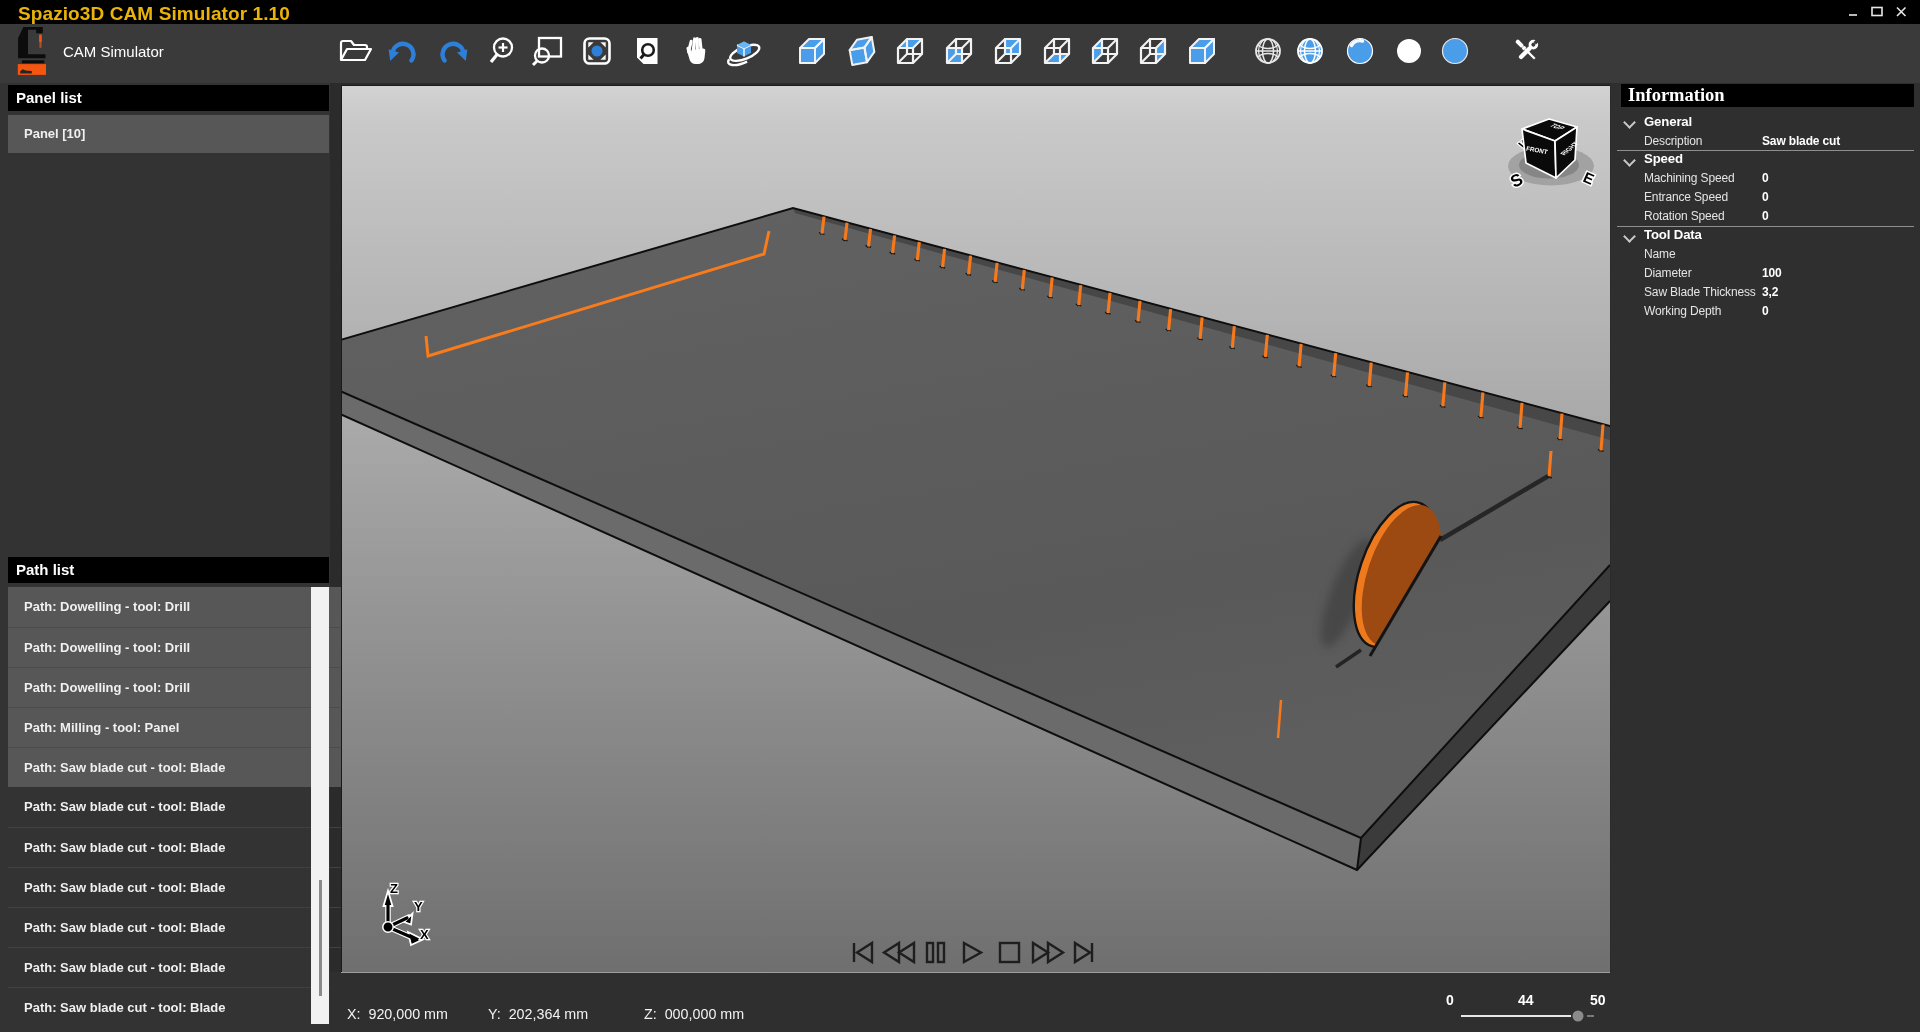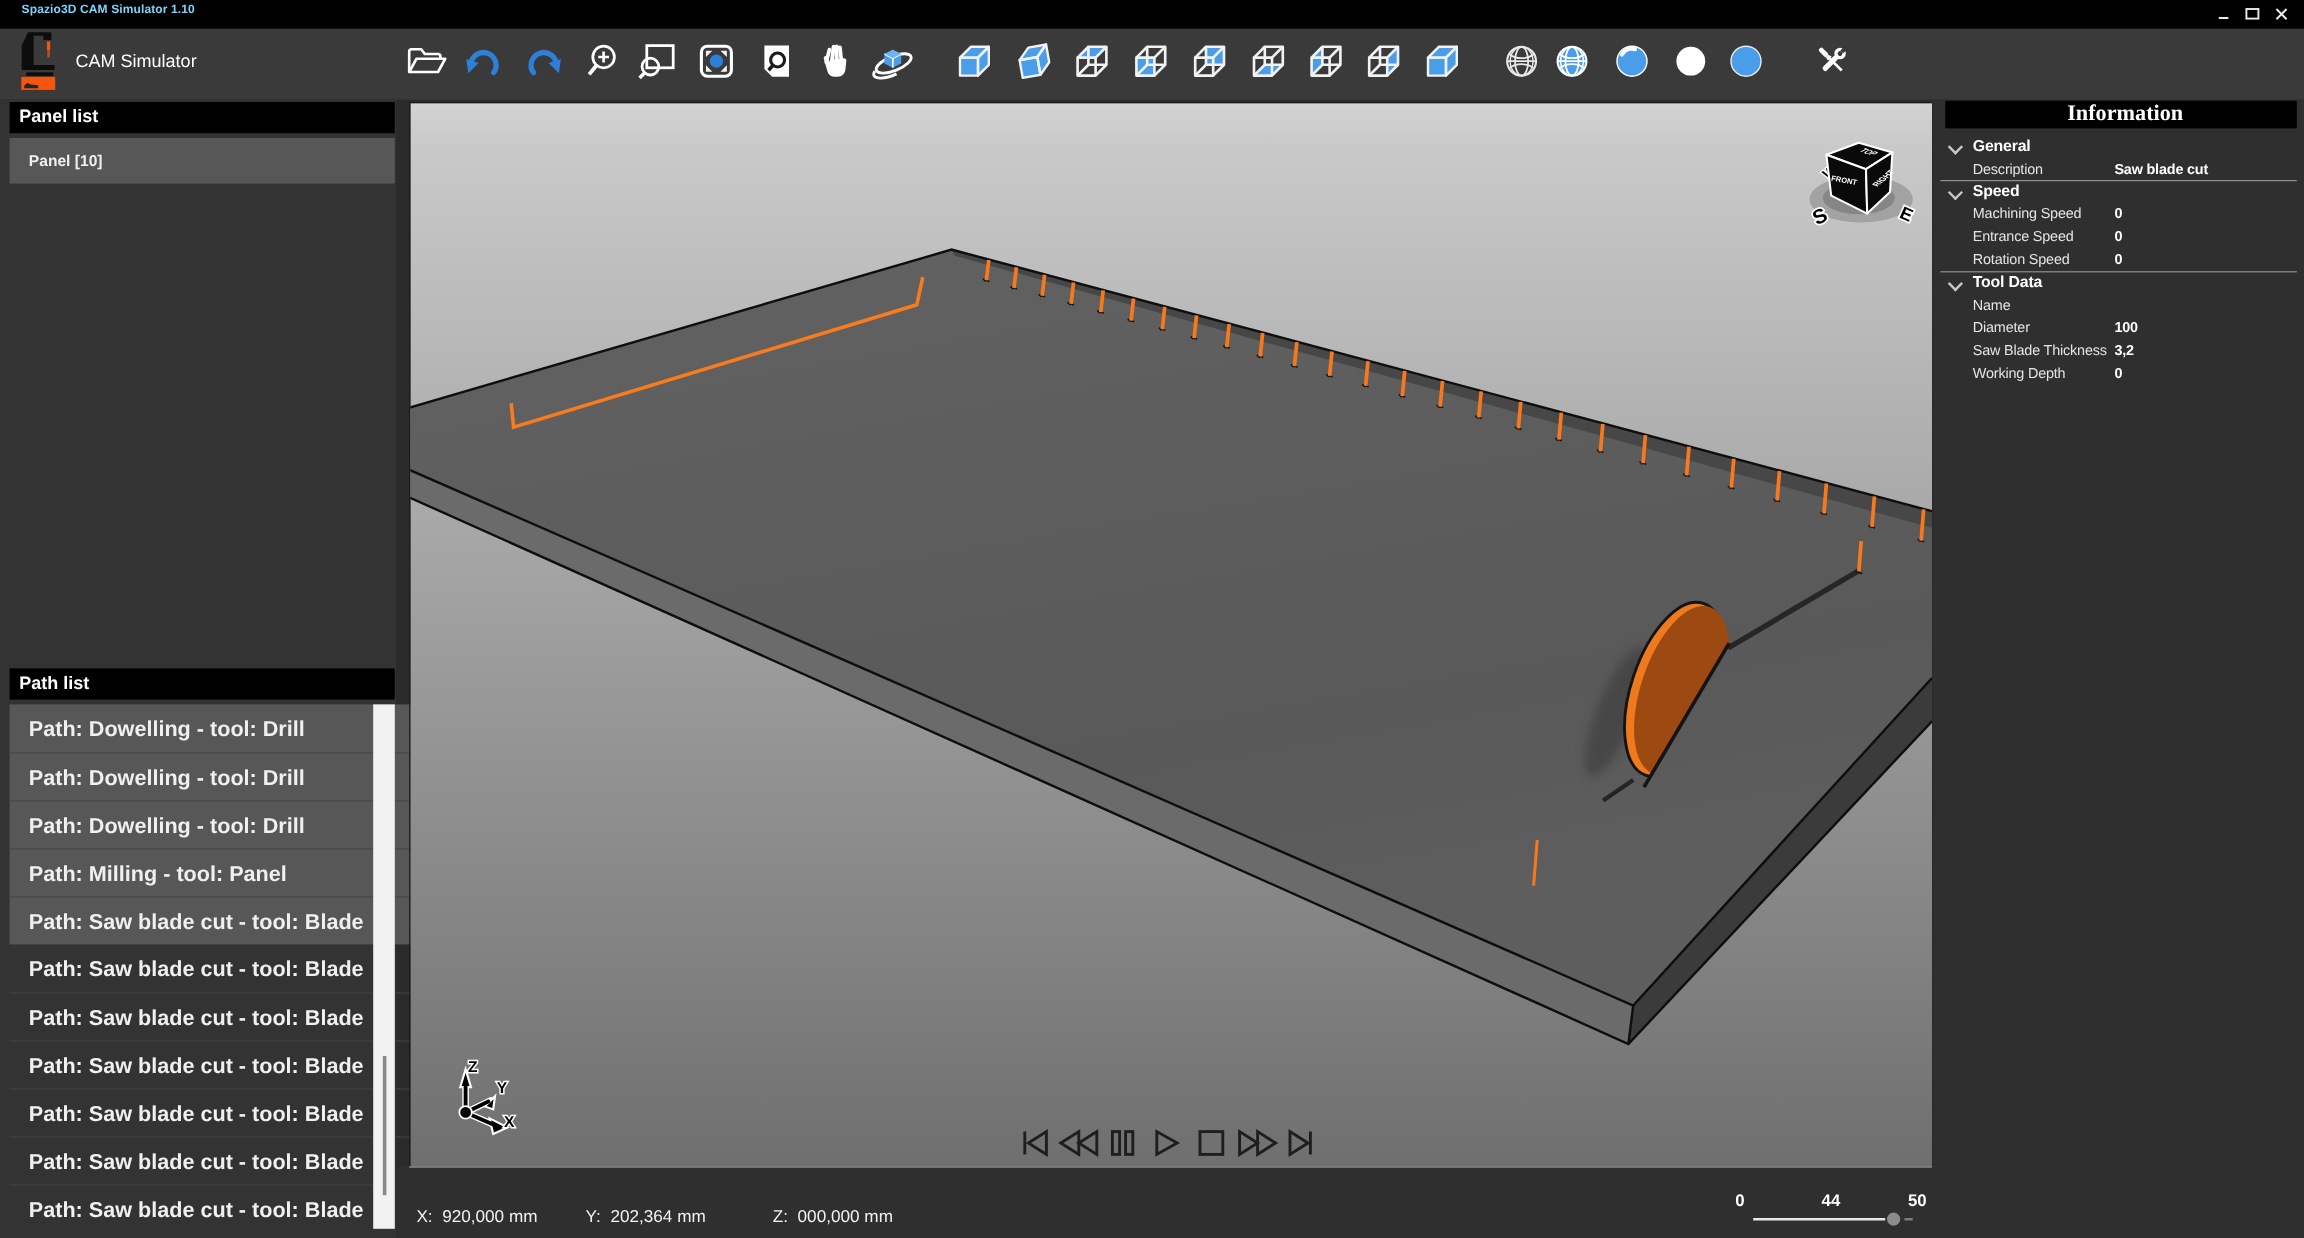--- a/index.html
+++ b/index.html
@@ -1,38 +1,38 @@
 <!DOCTYPE html>
 <html><head>
 <meta charset="utf-8">
 <style>
   svg text { text-rendering: geometricPrecision; }
   * { margin:0; padding:0; box-sizing:border-box; }
   html,body { width:1920px; height:1032px; overflow:hidden; background:#2b2b2b;
     font-family:"Liberation Sans", sans-serif; }
   .abs { position:absolute; }
   #titlebar { left:0; top:0; width:1920px; height:24px; background:#000; }
-  #title-text { left:18px; top:3px; color:#7dd3fc; font-size:10px; font-weight:bold; letter-spacing:0.1px; }
+  #title-text { left:18px; top:3px; color:#eab308; font-size:19px; font-weight:bold; letter-spacing:0.1px; }
   #toolbar { left:0; top:24px; width:1920px; height:59px; background:#3a3a3a; }
   #camsim { left:63px; top:43px; color:#fff; font-size:15px; }
   #leftpanel { left:0; top:83px; width:330px; height:949px; background:#333; }
   .phead { left:8px; width:321px; height:26px; background:#000; color:#fff;
     font-size:15px; font-weight:bold; line-height:26px; padding-left:8px; }
-  .item { left:8px; width:344px; height:40px; color:#f0f0f0; font-size:18px; font-weight:bold;
+  .item { left:8px; width:344px; height:40px; color:#f0f0f0; font-size:13px; font-weight:bold;
     line-height:40px; padding-left:16px; }
   .sel { background:#575757; }
   .sep-d { border-top:1px solid #414141; }
   .sep-l { border-top:1px solid #4c4c4c; }
   #viewport { left:341px; top:84.5px; width:1269px; height:887px;
     background:linear-gradient(#d2d2d2, #c9c9c9 4%, #6f6f6f);
     border-top:1px solid #1a1a1a; border-left:1px solid #1a1a1a; }
   #vpbottom { left:341px; top:971.5px; width:1269px; height:1.5px; background:#9f9f9f; }
   #rightpanel { left:1611px; top:83px; width:309px; height:949px; background:#2f2f2f; }
   #infohead { left:1621px; top:84px; width:293px; height:23px; background:#000; color:#fff;
-    font-family:"Liberation Serif", serif; font-size:18.5px; font-weight:bold; line-height:23px; padding-left:7px;text-align:center; }
+    font-family:"Liberation Serif", serif; font-size:18.5px; font-weight:bold; line-height:23px; padding-left:7px; }
   .prow { height:18.9px; color:#e4e4e4; font-size:12px; line-height:18.9px; letter-spacing:-0.15px; }
   .pvalue { left:1762px; font-weight:bold; color:#fff; }
   .pgroup { font-weight:bold; color:#fff; font-size:13.2px; }
   .pchev { left:1625px; width:9px; height:9px; border-left:2px solid #c8c8c8; border-bottom:2px solid #c8c8c8; transform:rotate(-45deg); }
   .psep { left:1617px; width:297px; height:1px; background:#8f8f8f; }
   #statusbar { left:330px; top:972px; width:1590px; height:60px; background:#2f2f2f; }
   .coord { top:1006px; color:#f2f2f2; font-size:14.3px; }
   .slbl { top:992px; color:#fff; font-size:14px; font-weight:bold; }
 </style>
 </head>

